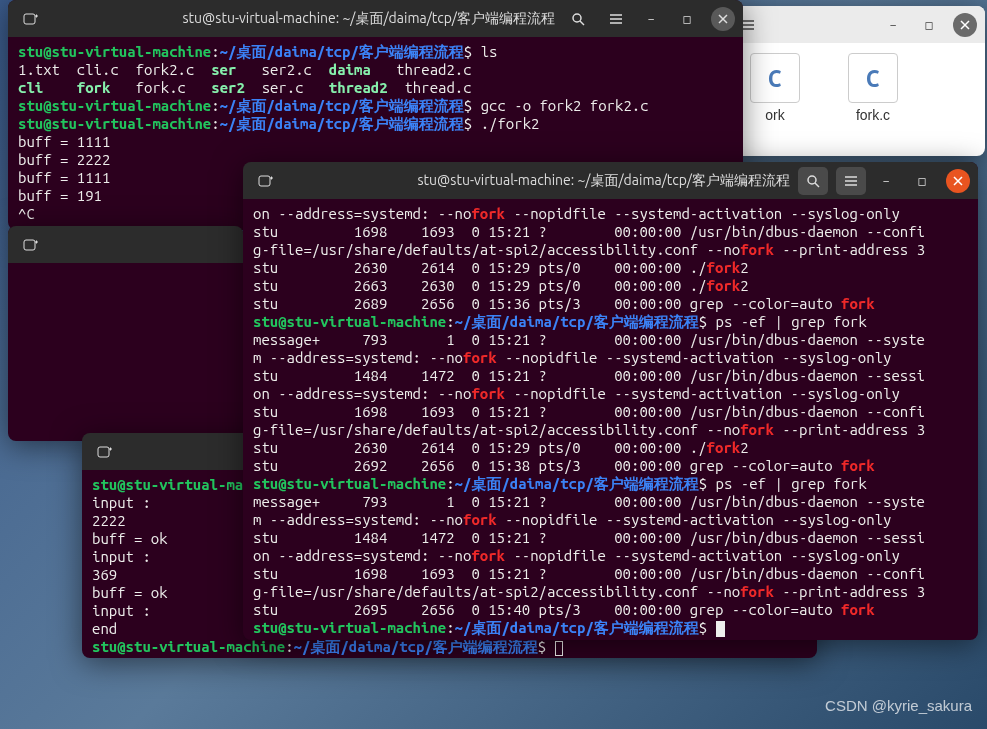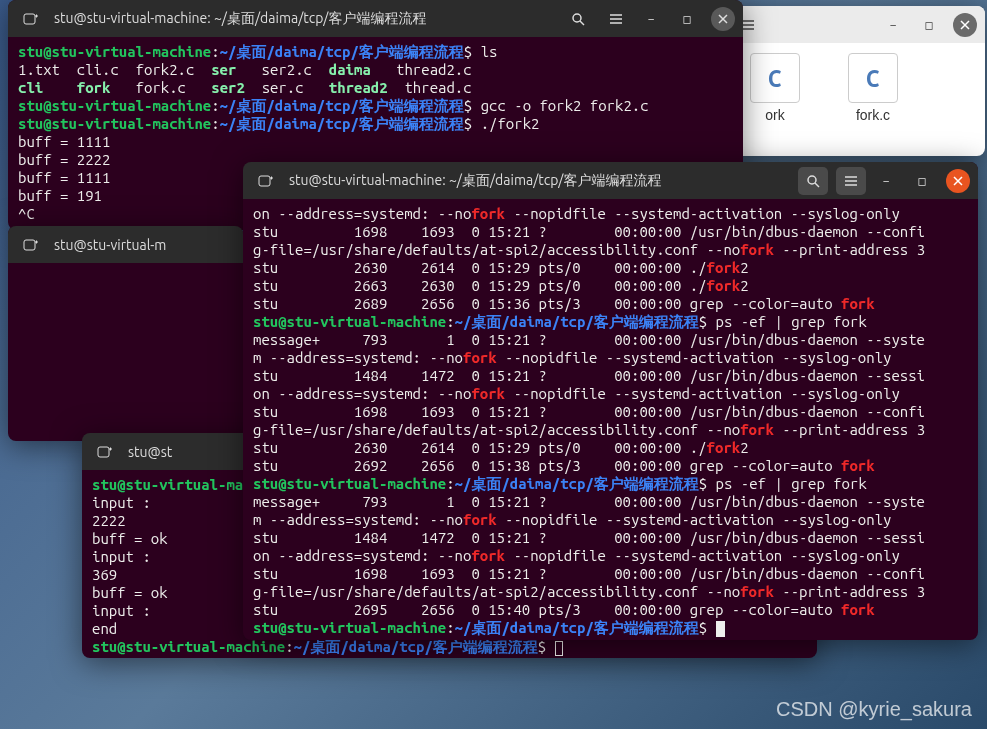--- a/index.html
+++ b/index.html
@@ -7,25 +7,25 @@
   width: 987px;
   height: 729px;
   background: linear-gradient(135deg, #3a5a8a 0%, #5a7a9a 50%, #2a4a6a 100%);
   font-family: 'Ubuntu Mono', 'DejaVu Sans Mono', monospace;
   font-size: 14px;
   overflow: hidden;
   position: relative;
 }
 .watermark {
   position: absolute;
-  bottom: 8px;
+  bottom: 15px;
   right: 15px;
   color: rgba(255,255,255,0.7);
   font-family: sans-serif;
-  font-size: 20px;
+  font-size: 15px;
   z-index: 1000;
 }
 .window {
   position: absolute;
   background: #2c001e;
   border-radius: 8px;
   overflow: hidden;
   box-shadow: 0 5px 30px rgba(0,0,0,0.5);
 }
 .file-window {
@@ -47,21 +47,21 @@
   height: 28px;
   display: flex;
   align-items: center;
   justify-content: center;
   border-radius: 5px;
   color: #ddd;
 }
 .tb-icon.light { color: #444; }
 .title {
   flex: 1;
-  text-align: left;
+  text-align: right;
   color: #ddd;
   font-family: 'Ubuntu', sans-serif;
   font-size: 14px;
   white-space: nowrap;
   overflow: hidden;
 }
 .title.light { color: #333; }
 .tb-controls {
   display: flex;
   gap: 12px;
@@ -218,21 +218,20 @@
 </div>
 
 <div class="window" style="left:8px; top:226px; width:235px; height:215px; z-index:3;">
   <div class="titlebar">
     <div class="tb-icon">
       <svg width="16" height="16" viewBox="0 0 16 16">
           <rect x="1" y="3" width="11" height="10" rx="2" fill="none" stroke="currentColor"></rect>
           <path d="M12 5h3M13.5 3.5v3" stroke="currentColor"></path>
         </svg>
     </div>
-    <div class="title">stu@stu-virtual-m</div>
   </div>
 </div>
 
 <div class="window" style="left:82px; top:433px; width:735px; height:225px; z-index:4;">
   <div class="titlebar">
     <div class="tb-icon">
       <svg width="16" height="16" viewBox="0 0 16 16">
           <rect x="1" y="3" width="11" height="10" rx="2" fill="none" stroke="currentColor"></rect>
           <path d="M12 5h3M13.5 3.5v3" stroke="currentColor"></path>
         </svg>

